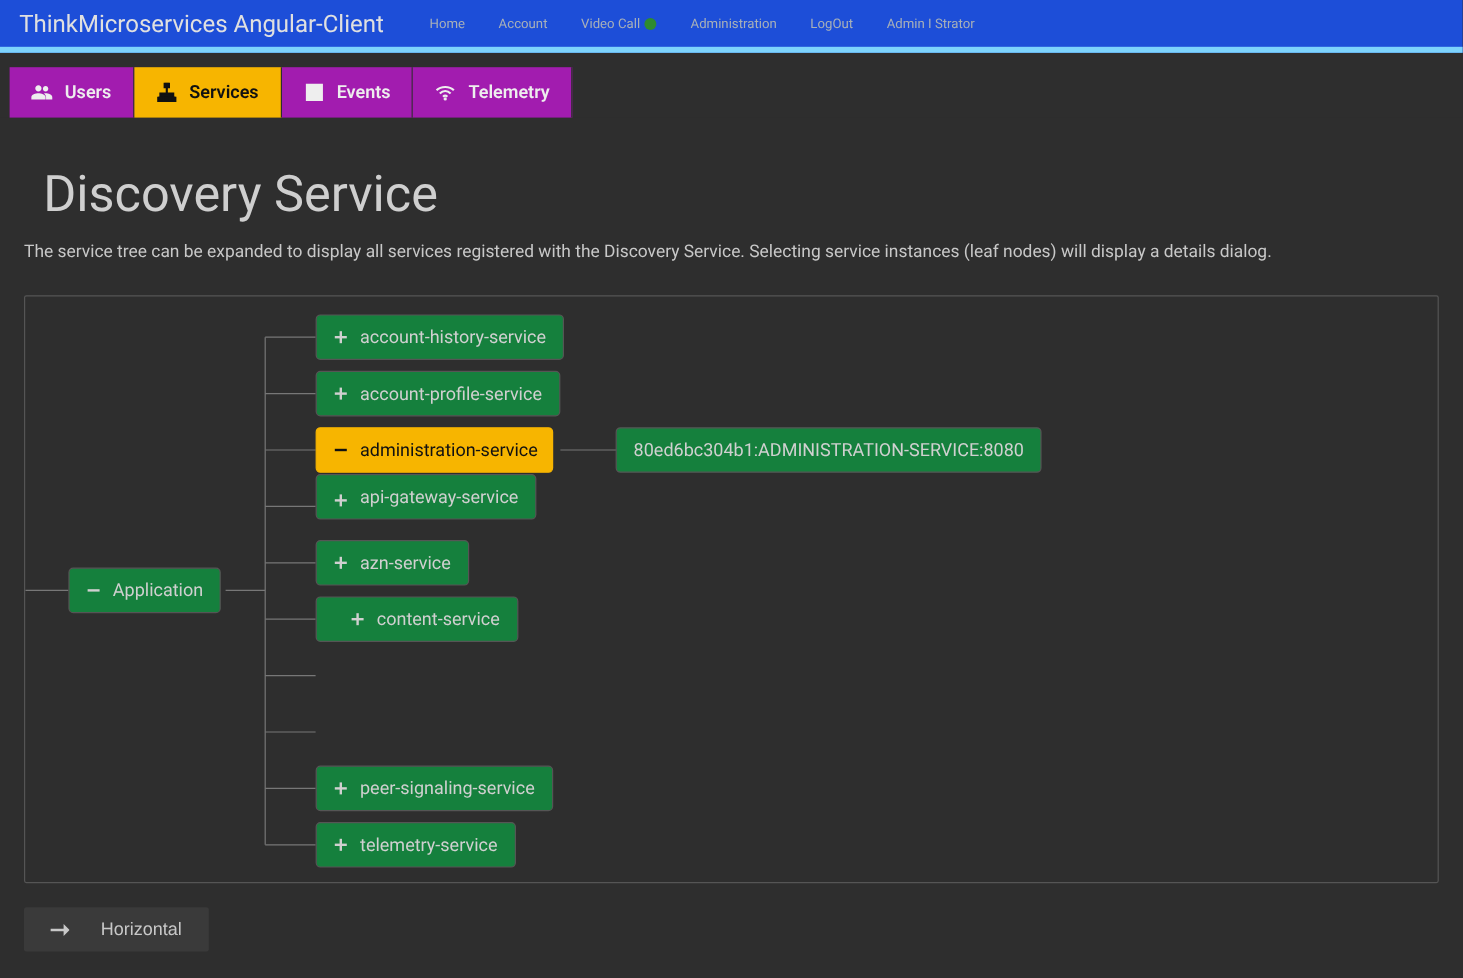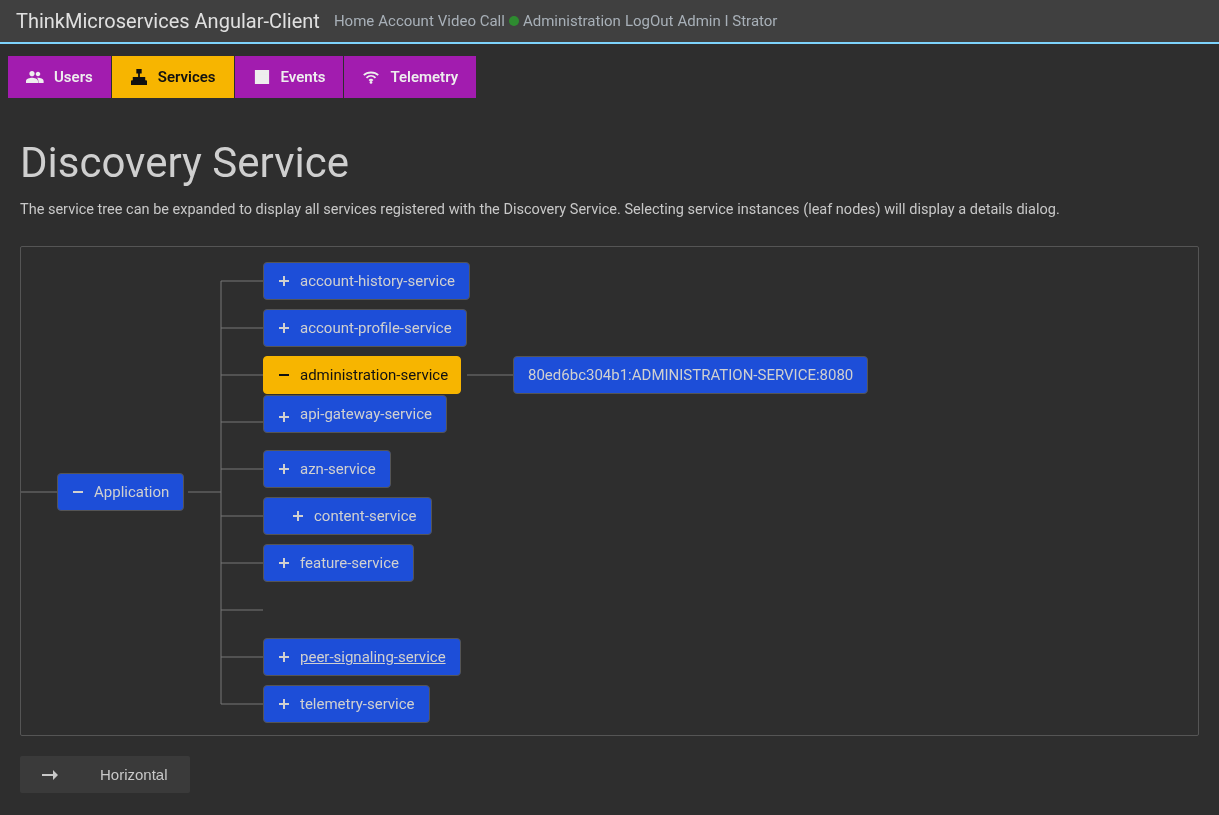--- a/index.html
+++ b/index.html
@@ -3,38 +3,38 @@
 <meta charset="utf-8">
 <style>
   * { box-sizing: border-box; margin: 0; padding: 0; }
   body {
     font-family: -apple-system, BlinkMacSystemFont, "Segoe UI", Roboto, "Helvetica Neue", Arial, sans-serif;
     background: #2e2e2e;
     color: #d0d0d0;
     font-size: 14px;
   }
   .topbar {
-    background: #404040;
+    background: #1d4ed8;
     display: flex;
     align-items: center;
     padding: 0 16px;
     height: 44px;
-    gap: 4px;
-    border-bottom: 2px solid #7dd3fc;
+    gap: 28px;
+    border-bottom: 5px solid #7dd3fc;
   }
   .brand {
     color: #e0e0e0;
     font-size: 20px;
     font-weight: 400;
     margin-right: 10px;
     white-space: nowrap;
   }
   .navlink {
     color: #a8b0b8;
-    font-size: 15px;
+    font-size: 11px;
     cursor: pointer;
     display: inline-flex;
     align-items: center;
     gap: 4px;
   }
   .status-dot {
     width: 10px; height: 10px; border-radius: 50%;
     background: #2e8b30; display: inline-block;
   }
   .tabbar {
@@ -61,39 +61,39 @@
     text-align: center;
   }
   .tab svg { width: 18px; height: 16px; }
   .content {
     padding: 20px 20px 30px 20px;
   }
   h1 {
     font-size: 42px;
     font-weight: 400;
     color: #cfcfcf;
-    margin: 20px 0 14px 0;
+    margin: 20px 0 14px 16px;
   }
   .desc {
     font-size: 14.5px;
     color: #c8c8c8;
     margin-bottom: 28px;
   }
   .tree-panel {
     border: 1px solid #555;
     border-radius: 2px;
     position: relative;
     height: 490px;
     overflow: hidden;
   }
   .node {
     position: absolute;
     border: 1px solid #555;
     border-radius: 4px;
-    background: #1d4ed8;
+    background: #15803d;
     color: #d0d0d0;
     padding: 9px 14px;
     font-size: 15px;
     display: flex;
     align-items: center;
     gap: 10px;
     white-space: nowrap;
     cursor: pointer;
   }
   .node.selected {
@@ -112,21 +112,21 @@
   }
   .orient-btn {
     margin-top: 20px;
     background: #3a3a3a;
     border: none;
     color: #c8c8c8;
     padding: 10px 22px;
     font-size: 15px;
     display: inline-flex;
     align-items: center;
-    gap: 42px;
+    gap: 26px;
     cursor: pointer;
     border-radius: 2px;
   }
 </style>
 </head>
 <body>
 
 <div class="topbar">
   <span class="brand">ThinkMicroservices Angular-Client</span>
   <span class="navlink">Home</span>
@@ -254,30 +254,21 @@
     </div>
     <div class="node" style="left:242px; top:250px;padding-left:28px;">
       <span class="icon">
           <svg viewBox="0 0 12 12">
             <rect x="5" y="1" width="2" height="10" fill="currentColor"></rect>
             <rect x="1" y="5" width="10" height="2" fill="currentColor"></rect>
           </svg>
         </span>
       <span>content-service</span>
     </div>
-    <div class="node" style="left:242px; top:297px;">
-      <span class="icon">
-          <svg viewBox="0 0 12 12">
-            <rect x="5" y="1" width="2" height="10" fill="currentColor"></rect>
-            <rect x="1" y="5" width="10" height="2" fill="currentColor"></rect>
-          </svg>
-        </span>
-      <span>feature-service</span>
-    </div>
-    <div class="node" style="left:242px; top:391px;text-decoration:underline;">
+    <div class="node" style="left:242px; top:391px;">
       <span class="icon">
           <svg viewBox="0 0 12 12">
             <rect x="5" y="1" width="2" height="10" fill="currentColor"></rect>
             <rect x="1" y="5" width="10" height="2" fill="currentColor"></rect>
           </svg>
         </span>
       <span>peer-signaling-service</span>
     </div>
     <div class="node" style="left:242px; top:438px;">
       <span class="icon">

